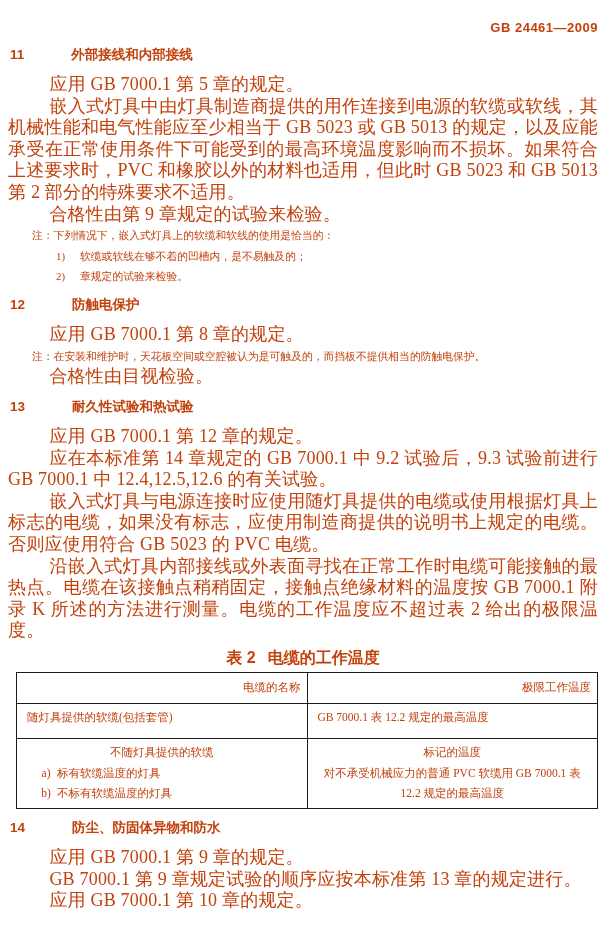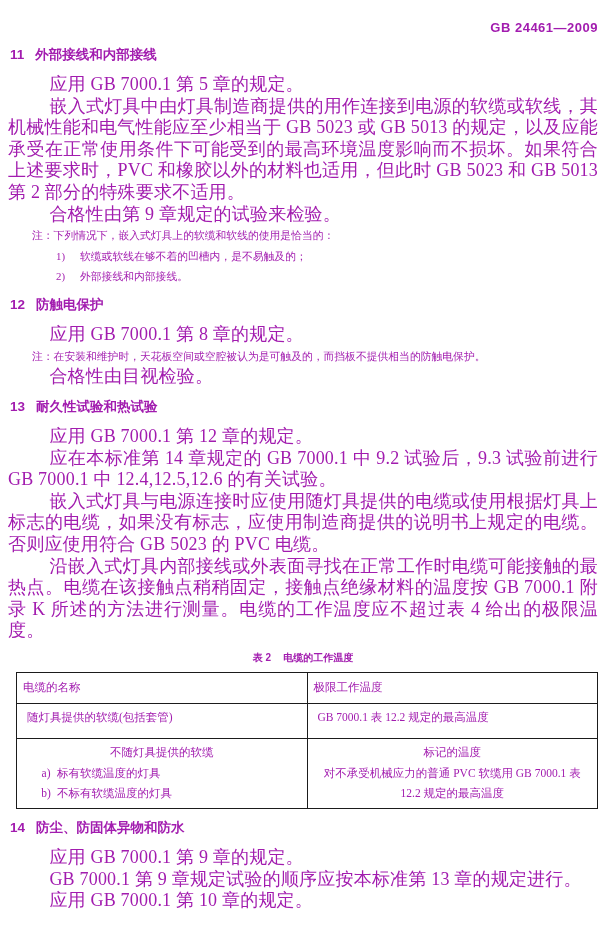--- a/index.html
+++ b/index.html
@@ -1,21 +1,21 @@
 <!DOCTYPE html>
 <html lang="zh"><head>
 <meta charset="utf-8">
 <style>
   html,body{margin:0;padding:0;background:#e8e8e8;}
   .page{
     position:relative;
     width:614px;height:927px;
     margin:0 auto;
     background:#ffffff;
-    color:#a21caf;
+    color:#c2410c;
     box-sizing:border-box;
     padding:20px 16px 0 8px;
     overflow:hidden;
     font-family:"Liberation Serif","DejaVu Serif",serif;
   }
   .doc-header{
     text-align:right;
     font-family:"Liberation Sans","DejaVu Sans",sans-serif;
     font-weight:bold;
     font-size:13px;
@@ -23,20 +23,21 @@
     line-height:16px;
     height:16px;
   }
   .sec{
     display:flex;
     margin:10px 0 10px 2px;
     font-family:"Liberation Sans","DejaVu Sans",sans-serif;
     font-weight:bold;
     font-size:13.5px;
     line-height:18px;
+    gap:36px;
   }
   .sec .num{flex:none;margin-right:11px;}
   .para{
     margin:0;
     font-size:18px;
     line-height:21.6px;
     text-align:justify;
     text-indent:2.3em;
     letter-spacing:.2px;
   }
@@ -44,36 +45,36 @@
     margin:0 0 0 24px;
     font-size:10.8px;
     line-height:20.4px;
   }
   .note .lead{margin:0;text-align:justify;}
   .note-item{display:flex;margin-left:24px;}
   .note-item .ni-num{flex:none;width:24px;}
   .tbl-caption{
     display:flex;justify-content:center;gap:12px;
     font-family:"Liberation Sans","DejaVu Sans",sans-serif;
-    font-weight:bold;font-size:10px;
+    font-weight:bold;font-size:16px;
     margin:7px 0 5px;line-height:18px;
   }
   table.t2{
     border-collapse:collapse;
     table-layout:fixed;
     width:582px;
     margin-left:8px;
   }
   table.t2 col{width:50%;}
   table.t2 th, table.t2 td{
     border:1px solid #1b1b1b;
     font-size:11.5px;
     font-weight:normal;
   }
-  table.t2 th{height:26px;text-align:left;padding:2px 6px;}
+  table.t2 th{height:26px;text-align:right;padding:2px 6px;}
   table.t2 td{padding:3px 10px 4px;vertical-align:top;line-height:20.6px;}
   td.r1{height:27px;}
   td.r2{height:62px;text-align:center;}
   .cell-line{margin:0;}
   .cell-sub{display:flex;margin-left:8px;}
   .cell-sub .sub-num{flex:none;width:22px;}
 </style>
 </head>
 <body>
 
@@ -89,42 +90,42 @@
   <p class="para">嵌入式灯具中由灯具制造商提供的用作连接到电源的软缆或软线，其机械性能和电气性能应至少相当于 GB 5023 或 GB 5013 的规定，以及应能承受在正常使用条件下可能受到的最高环境温度影响而不损坏。如果符合上述要求时，PVC 和橡胶以外的材料也适用，但此时 GB 5023 和 GB 5013 第 2 部分的特殊要求不适用。</p>
   <p class="para">合格性由第 9 章规定的试验来检验。</p>
   <div class="note">
     <p class="lead">注：下列情况下，嵌入式灯具上的软缆和软线的使用是恰当的：</p>
     <div class="note-item">
       <span class="ni-num">1)</span>
       <span>软缆或软线在够不着的凹槽内，是不易触及的；</span>
     </div>
     <div class="note-item">
       <span class="ni-num">2)</span>
-      <span>外部接线和内部接线。</span>
+      <span>章规定的试验来检验。</span>
     </div>
   </div>
 
   <div class="sec">
     <span class="num">12</span>
     <span class="ttl">防触电保护</span>
   </div>
   <p class="para">应用 GB 7000.1 第 8 章的规定。</p>
   <div class="note">
     <p class="lead">注：在安装和维护时，天花板空间或空腔被认为是可触及的，而挡板不提供相当的防触电保护。</p>
   </div>
   <p class="para">合格性由目视检验。</p>
 
   <div class="sec">
     <span class="num">13</span>
     <span class="ttl">耐久性试验和热试验</span>
   </div>
   <p class="para">应用 GB 7000.1 第 12 章的规定。</p>
   <p class="para">应在本标准第 14 章规定的 GB 7000.1 中 9.2 试验后，9.3 试验前进行 GB 7000.1 中 12.4,12.5,12.6 的有关试验。</p>
   <p class="para">嵌入式灯具与电源连接时应使用随灯具提供的电缆或使用根据灯具上标志的电缆，如果没有标志，应使用制造商提供的说明书上规定的电缆。否则应使用符合 GB 5023 的 PVC 电缆。</p>
-  <p class="para">沿嵌入式灯具内部接线或外表面寻找在正常工作时电缆可能接触的最热点。电缆在该接触点稍稍固定，接触点绝缘材料的温度按 GB 7000.1 附录 K 所述的方法进行测量。电缆的工作温度应不超过表 4 给出的极限温度。</p>
+  <p class="para">沿嵌入式灯具内部接线或外表面寻找在正常工作时电缆可能接触的最热点。电缆在该接触点稍稍固定，接触点绝缘材料的温度按 GB 7000.1 附录 K 所述的方法进行测量。电缆的工作温度应不超过表 2 给出的极限温度。</p>
 
   <div class="tbl-caption">
     <span>表 2</span>
     <span>电缆的工作温度</span>
   </div>
 
   <table class="t2">
     <colgroup>
         <col>
         <col>

